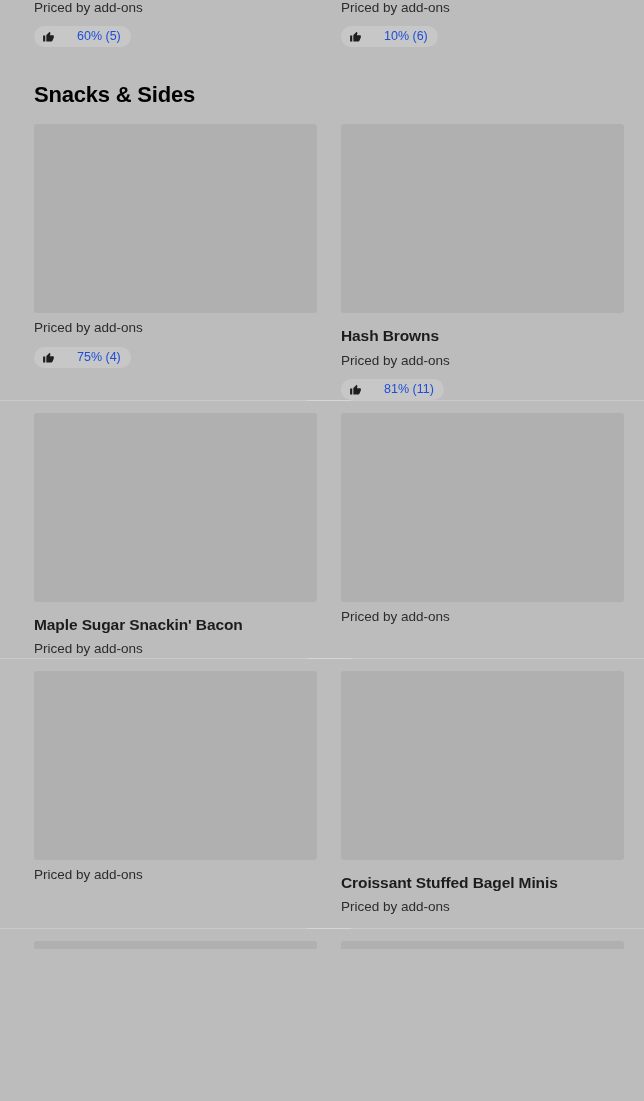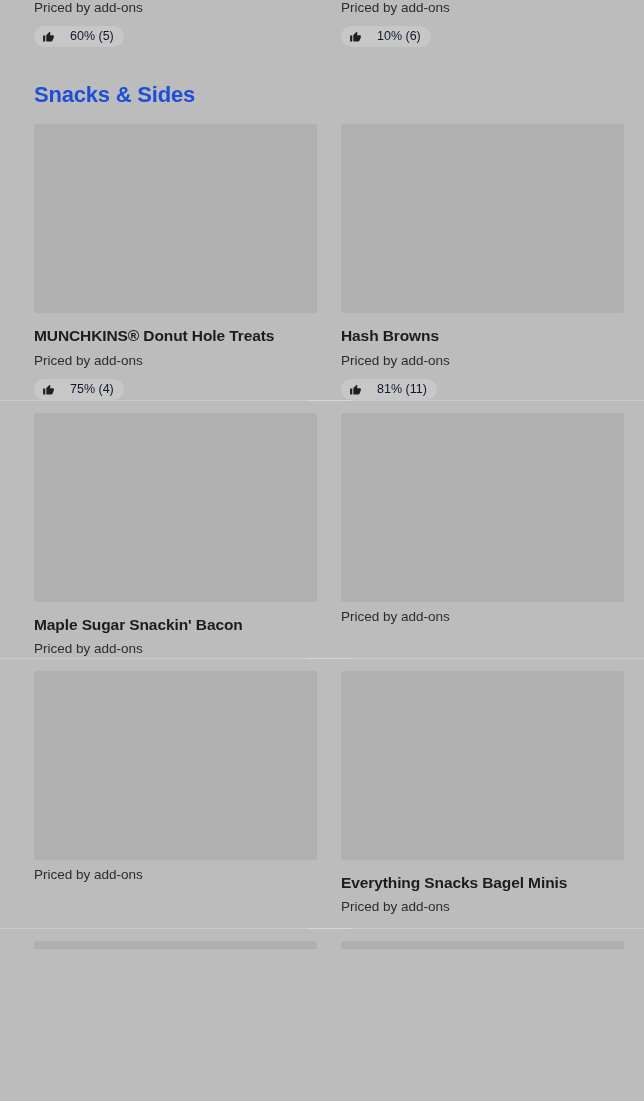--- a/index.html
+++ b/index.html
@@ -38,21 +38,21 @@
   .top-clip .col.left  { left:34px; }
   .top-clip .col.right { left:341px; }
 
   
   .section-heading {
     margin:0 0 0 34px;
     padding-top:31px;
     font-size:22px;
     font-weight:700;
     letter-spacing:-0.2px;
-    color:#1d4ed8;
+    color:#000000;
     line-height:1.2;
   }
 
   
   .grid {
     margin-top:16px;
     display:grid;
     grid-template-columns:283px 283px;
     column-gap:24px;
     padding:0 34px;
@@ -95,27 +95,27 @@
     margin-top:7px;
     font-size:13.5px;
     font-weight:400;
     color:#2c2c2c;
     line-height:1.2;
   }
 
   .rating {
     display:inline-flex;
     align-items:center;
-    gap:15px;
+    gap:22px;
     margin-top:10px;
     padding:4px 10px 4px 8px;
     border-radius:13px;
     background:rgba(255,255,255,0.17);
     font-size:12.5px;
-    color:#0f172a;
+    color:#1d4ed8;
     line-height:1;
   }
   .rating .thumbs-up {
     display:inline-block;
     width:13px;
     height:13px;
     flex:0 0 auto;
   }
   .rating .thumbs-up svg { display:block; width:13px; height:13px; }
   .rating .rating-text { white-space:nowrap; font-weight:400; }
@@ -156,21 +156,20 @@
     </div>
 
   </div>
 
   <h2 class="section-heading">Snacks &amp; Sides</h2>
 
   <div class="grid">
 
     <div class="card no-rule">
       <div class="thumb"></div>
-      <div class="card-title">MUNCHKINS® Donut Hole Treats</div>
       <div class="card-price">Priced by add-ons</div>
       <div class="rating">
         <span class="thumbs-up">
           <svg viewBox="0 0 24 24" fill="#1f1f1f" aria-hidden="true">
             <path d="M2 10h4v11H2zM8 21h9.3c.9 0 1.6-.5 1.9-1.3l2.6-6c.1-.2.1-.5.1-.7v-1.5c0-1-.8-1.8-1.8-1.8h-5.4l.8-3.9v-.3c0-.4-.2-.8-.4-1L14.2 3 8.6 8.6c-.4.4-.6.9-.6 1.4V21z"></path>
           </svg>
         </span>
         <span class="rating-text">75% (4)</span>
       </div>
     </div>
@@ -200,21 +199,21 @@
       <div class="card-price">Priced by add-ons</div>
     </div>
 
     <div class="card row-start">
       <div class="thumb"></div>
       <div class="card-price">Priced by add-ons</div>
     </div>
 
     <div class="card row-start">
       <div class="thumb"></div>
-      <div class="card-title">Everything Snacks Bagel Minis</div>
+      <div class="card-title">Croissant Stuffed Bagel Minis</div>
       <div class="card-price">Priced by add-ons</div>
     </div>
 
   </div>
 
   <div class="grid bottom-row">
     <div class="card row-start">
       <div class="thumb"></div>
     </div>
     <div class="card row-start">

